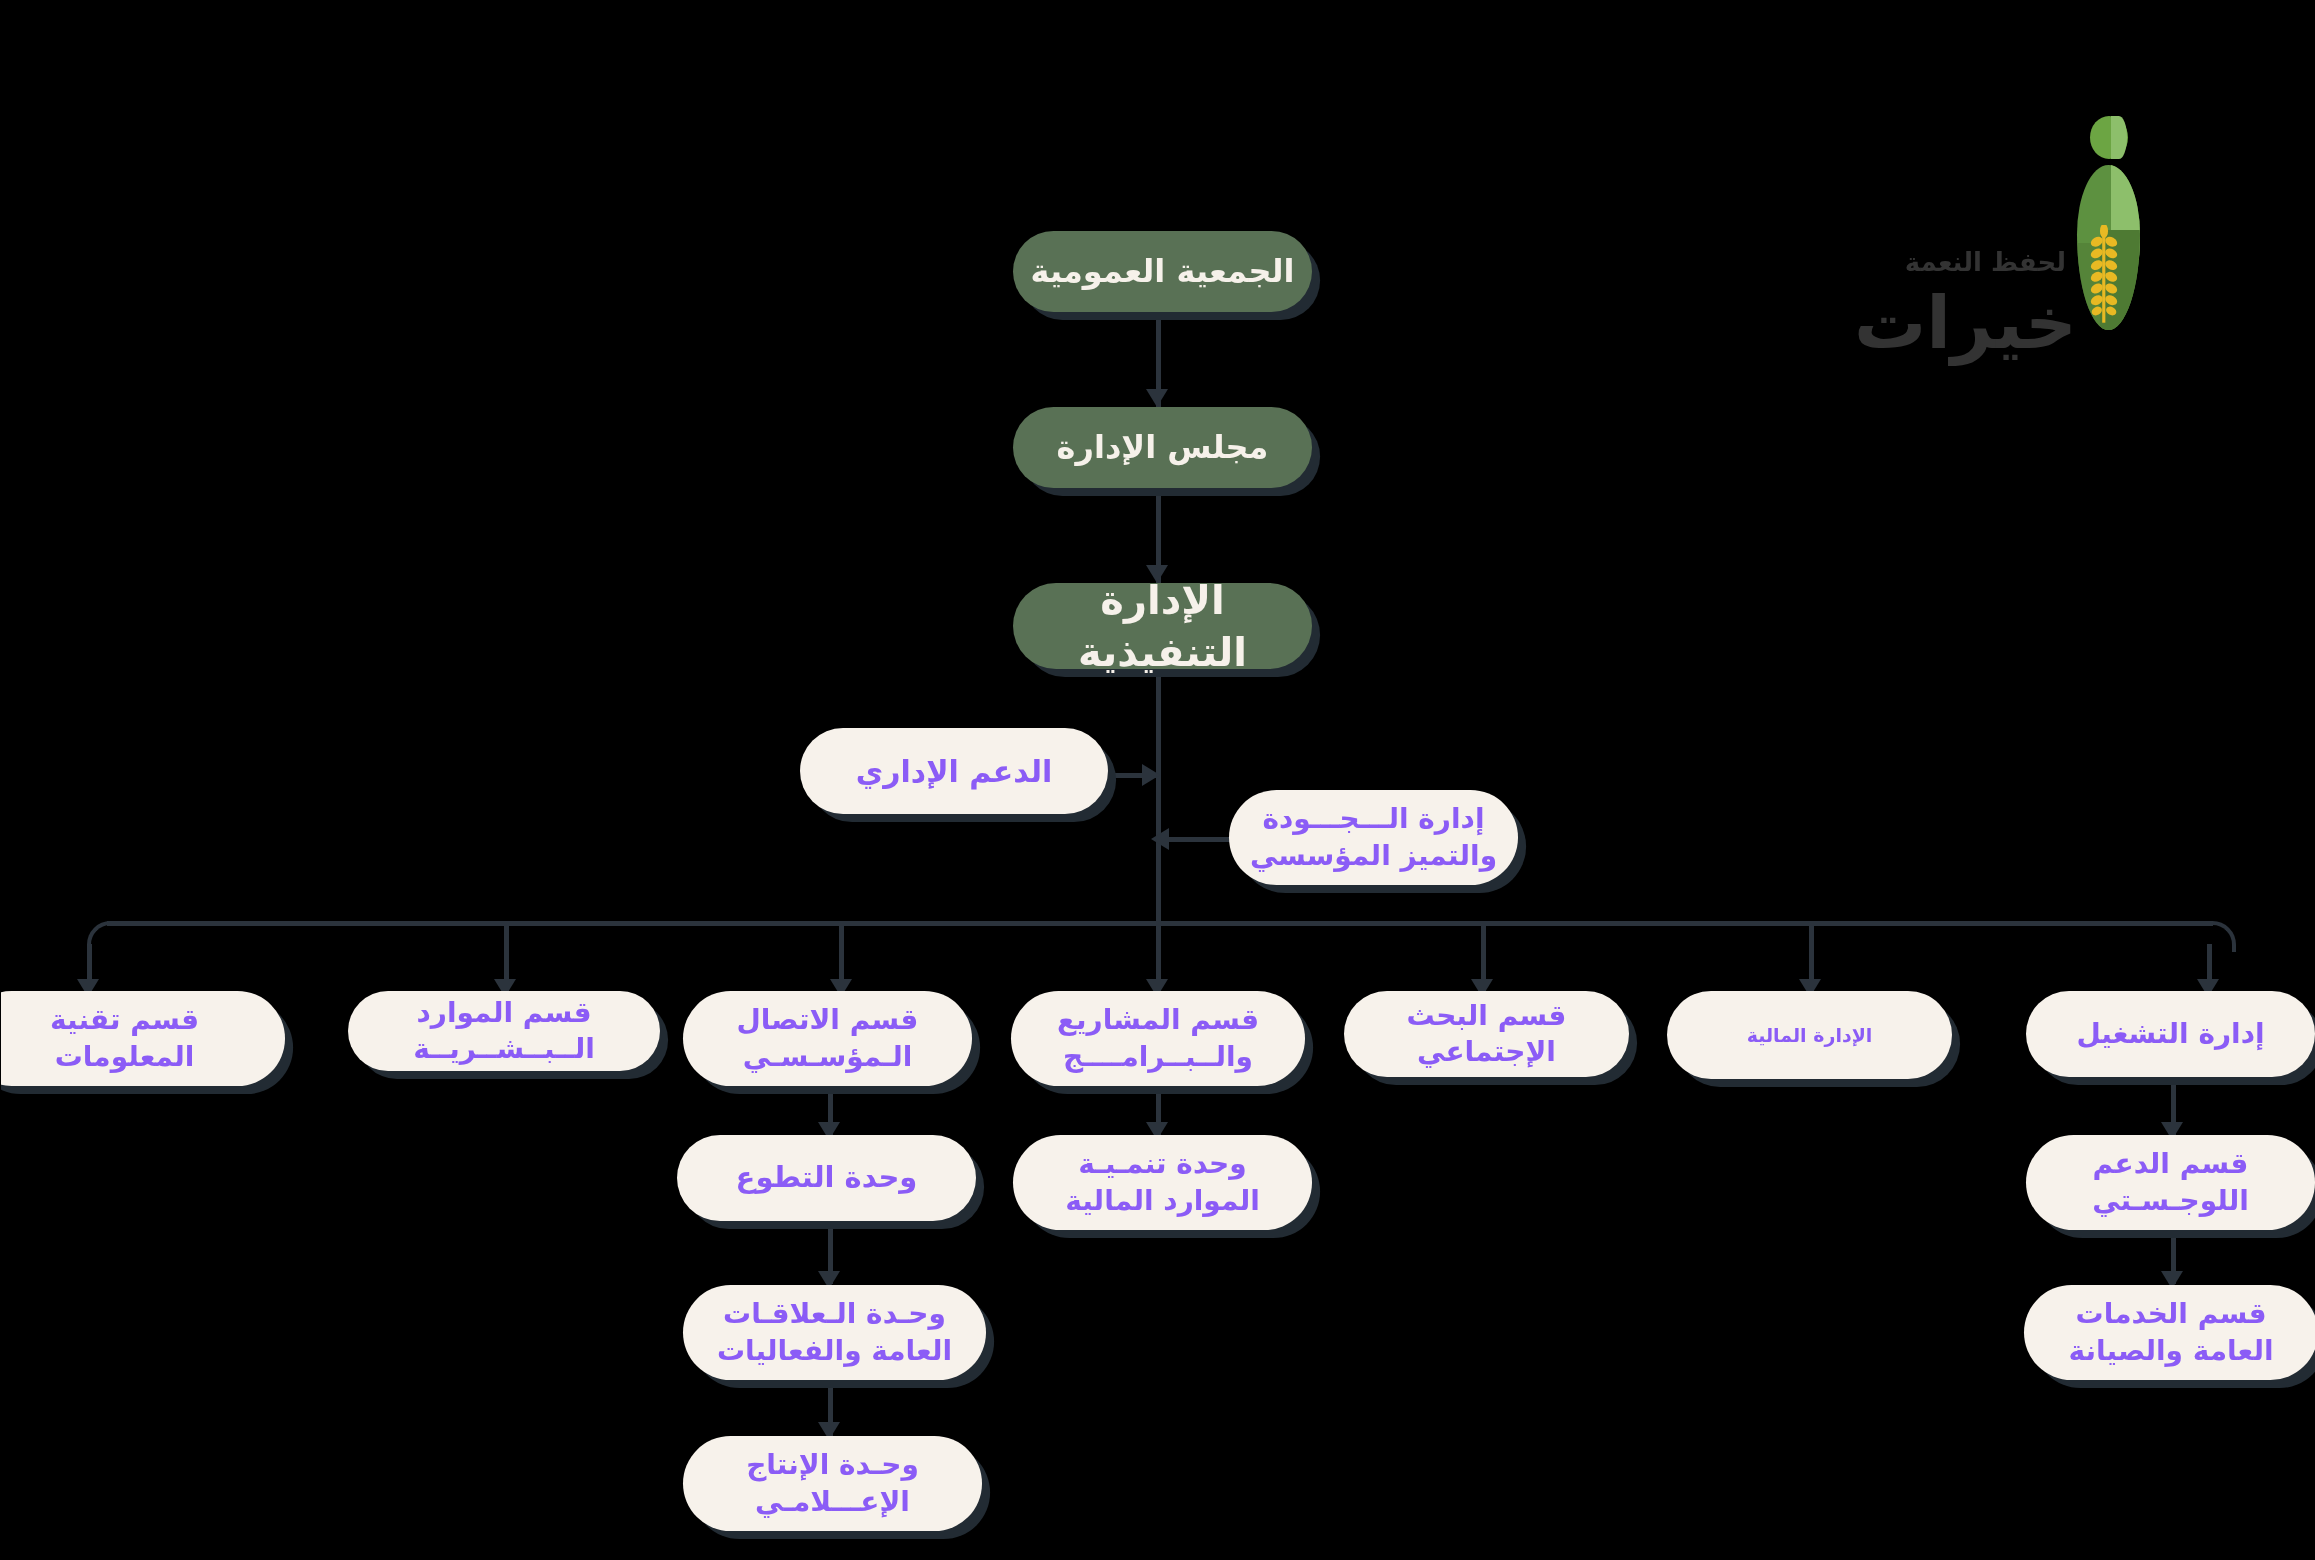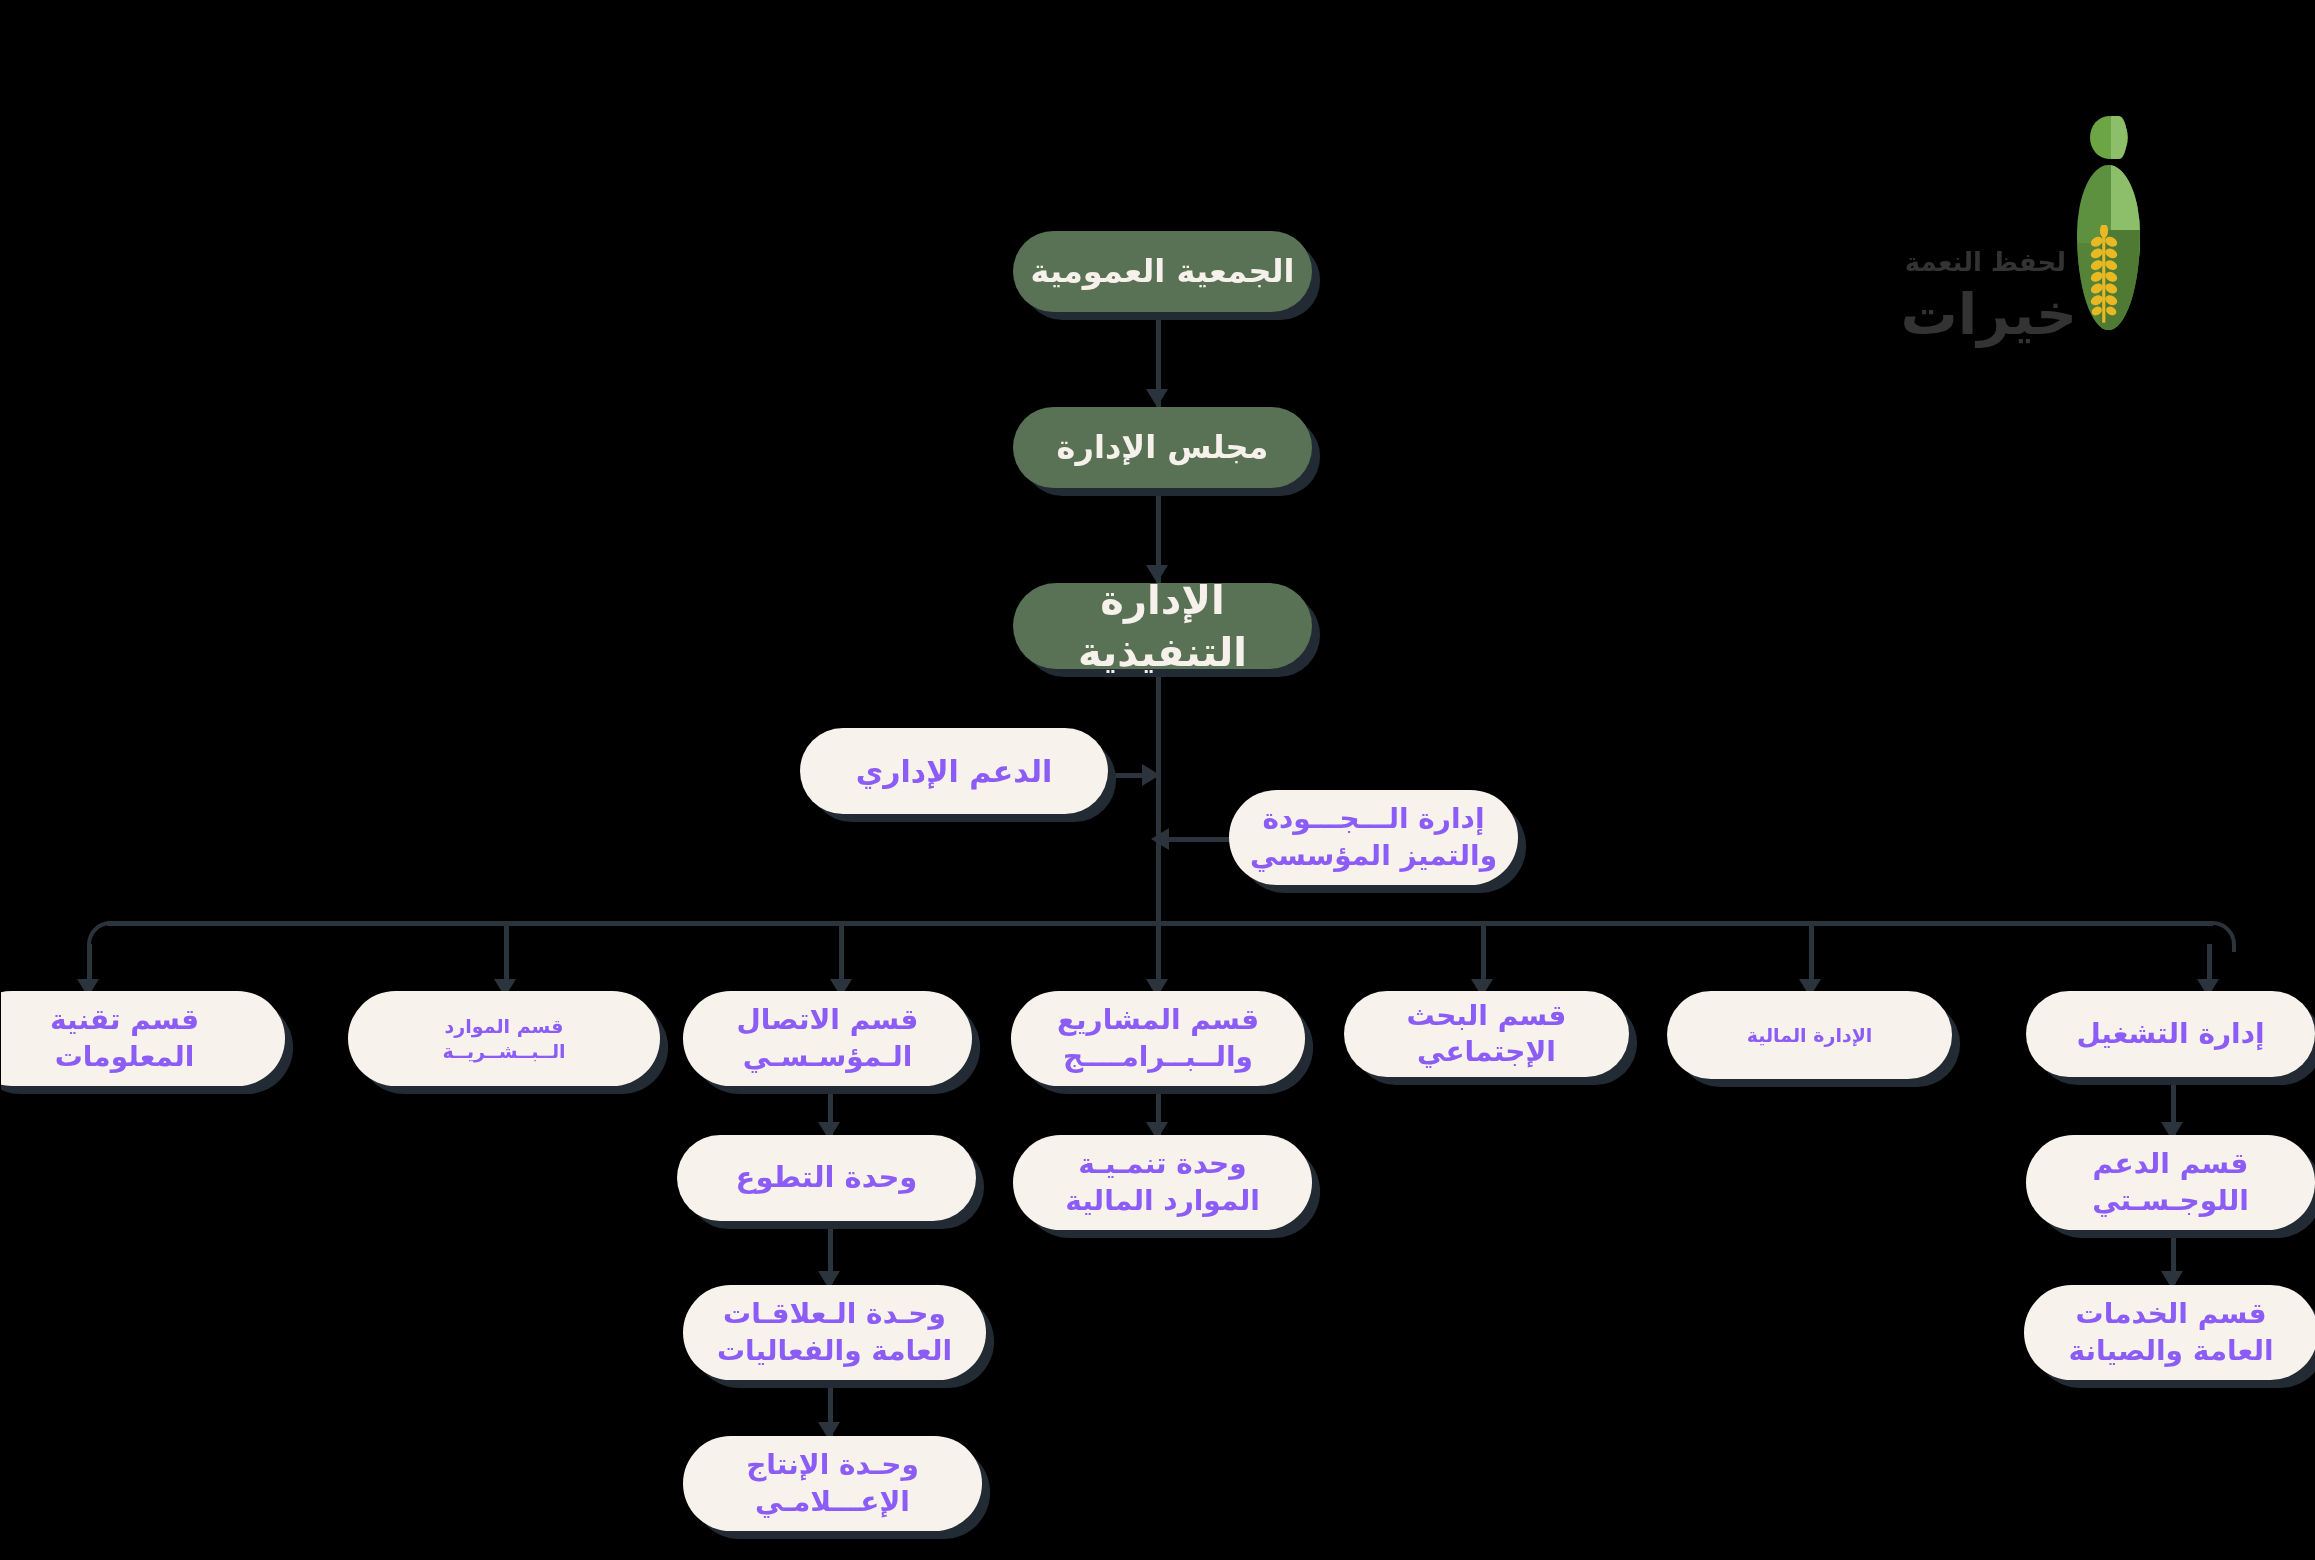--- a/index.html
+++ b/index.html
@@ -74,21 +74,21 @@
   .logo-mark{position:absolute;}
   .logo-txt{
     position:absolute;
     color:#333333;
     font-weight:700;
     text-align:right;
     direction:rtl;
     white-space:nowrap;
   }
   #logo-tagline{font-size:26px;letter-spacing:0.9px;}
-  #logo-word{font-size:57px;letter-spacing:1.8px;}
+  #logo-word{font-size:72px;letter-spacing:1.8px;}
 </style>
 </head>
 <body>
 
 <div id="stage">
 
   <div id="logo" style="left:1800px;top:100px;width:416px;height:280px;margin-left:40px;">
 
     <div class="logo-mark" style="left:250px;top:16.3px;width:38px;height:43px;border-radius:50%;background:#6ca543;"></div>
     <div class="logo-mark" style="left:271px;top:16.3px;width:16.3px;height:43px;border-radius:0 50% 50% 0 / 0 50% 50% 0;background:#8dbf6b;"></div>
@@ -201,21 +201,21 @@
   <div class="node cream" style="left:1229px;top:790px;width:289px;height:95px;font-size:28px;white-space:pre-line;">
     <span>إدارة الـــجـــودة
 والتميز المؤسسي</span>
   </div>
 
   <div class="node cream" style="left:-36px;top:991px;width:321px;height:95px;font-size:28px;white-space:pre-line;">
     <span>قسم تقنية
 المعلومات</span>
   </div>
 
-  <div class="node cream" style="left:348px;top:991px;width:312px;height:95px;font-size:19px;white-space:pre-line;">
+  <div class="node cream" style="left:348px;top:991px;width:312px;height:80px;font-size:28px;white-space:pre-line;">
     <span>قسم الموارد
 الــبــشــريــة</span>
   </div>
 
   <div class="node cream" style="left:683px;top:991px;width:289px;height:95px;font-size:28px;white-space:pre-line;">
     <span>قسم الاتصال
 الـمؤسـسـي</span>
   </div>
 
   <div class="node cream" style="left:1011px;top:991px;width:294px;height:95px;font-size:28px;white-space:pre-line;">

